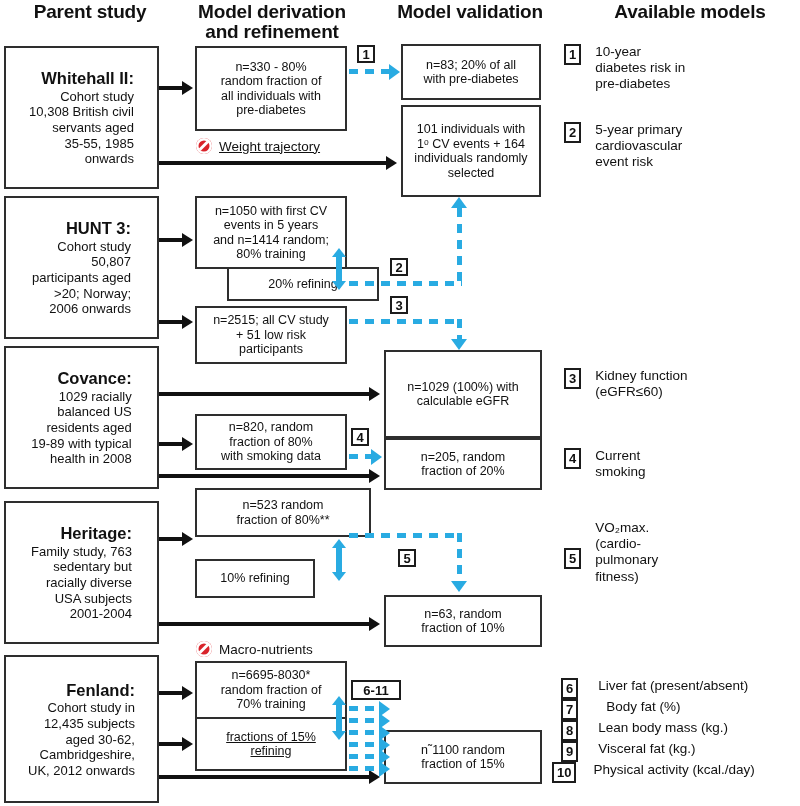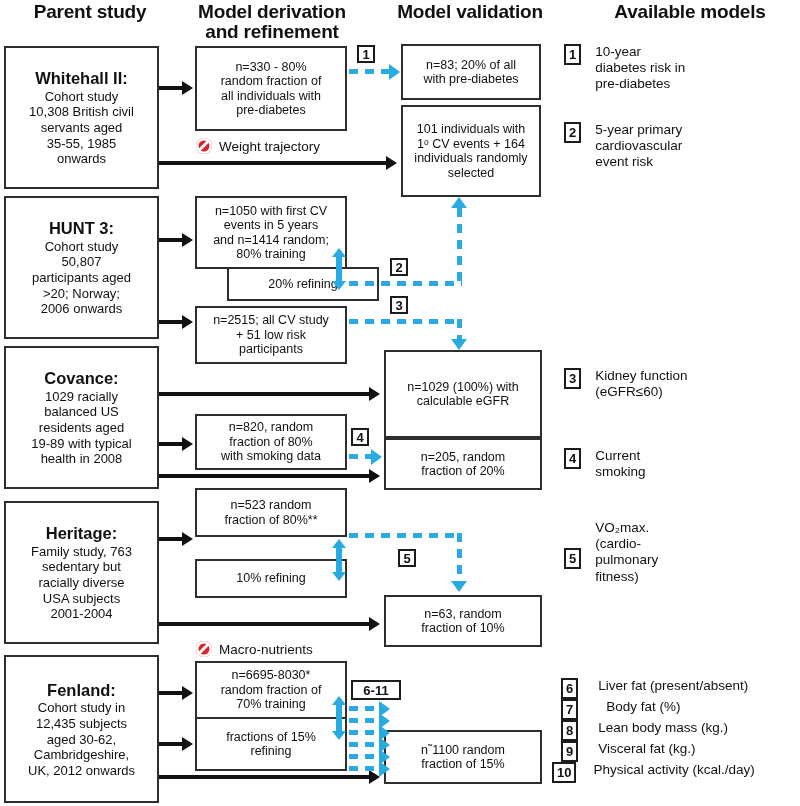--- a/index.html
+++ b/index.html
@@ -4,21 +4,21 @@
 <style>
   html,body{margin:0;padding:0;background:#ffffff;}
   body{font-family:"Liberation Sans",sans-serif;color:#111;}
   #canvas{position:relative;width:800px;height:806px;overflow:hidden;background:#fff;}
 
   .hdr{position:absolute;font-weight:bold;font-size:19px;letter-spacing:-0.2px;text-align:center;line-height:1.05;color:#111;}
 
   .box{position:absolute;border:2.5px solid #2e2e2e;background:#fff;box-sizing:border-box;
        display:flex;align-items:center;justify-content:center;text-align:center;
        font-size:12.5px;line-height:1.16;padding:2px 4px;}
-  .box.parent{font-size:13px;line-height:1.2;}
+  .box.parent{font-size:13px;line-height:1.2;text-align:right;}
   .box .ttl{display:block;font-weight:bold;font-size:16.5px;line-height:1.25;}
 
   
   .hline{position:absolute;height:4px;background:#111;}
   .ahead{position:absolute;width:0;height:0;border-top:7px solid transparent;
          border-bottom:7px solid transparent;border-left:11px solid #111;}
 
   
   .dh{position:absolute;height:5px;
       background:repeating-linear-gradient(to right,#29abe2 0,#29abe2 9px,transparent 9px,transparent 16px);}
@@ -111,21 +111,21 @@
 UK, 2012 onwards</span></div>
   </div>
 
   <div class="box" style="left:195px;top:46px;width:152px;height:85px;">
     <span style="white-space:pre-line;">n=330 - 80%
 random fraction of
 all individuals with
 pre-diabetes</span>
   </div>
 
-  <div class="noentry" style="left:196px;top:138px;">
+  <div class="noentry" style="left:196px;top:138px;text-decoration:underline;">
     <span class="ne-ico"></span>
     <span class="ne-txt">Weight trajectory</span>
   </div>
 
   <div class="box" style="left:195px;top:196px;width:152px;height:73px;">
     <span style="white-space:pre-line;">n=1050 with first CV
 events in 5 years
 and n=1414 random;
 80% training</span>
   </div>
@@ -137,40 +137,40 @@
 + 51 low risk
 participants</span>
   </div>
 
   <div class="box" style="left:195px;top:414px;width:152px;height:56px;">
     <span style="white-space:pre-line;">n=820, random
 fraction of 80%
 with smoking data</span>
   </div>
 
-  <div class="box" style="left:195px;top:488px;width:152px;height:49px;">
+  <div class="box" style="left:195px;top:488px;width:176px;height:49px;">
     <span style="white-space:pre-line;">n=523 random
 fraction of 80%**</span>
   </div>
-  <div class="box" style="left:195px;top:559px;width:152px;height:39px;">
+  <div class="box" style="left:195px;top:559px;width:120px;height:39px;">
     <span style="white-space:pre-line;">10% refining</span>
   </div>
 
   <div class="noentry" style="left:196px;top:641px;">
     <span class="ne-ico"></span>
     <span class="ne-txt">Macro-nutrients</span>
   </div>
 
   <div class="box" style="left:195px;top:661px;width:152px;height:58px;">
     <span style="white-space:pre-line;">n=6695-8030*
 random fraction of
 70% training</span>
   </div>
   <div class="box" style="left:195px;top:717px;width:152px;height:54px;">
-    <span style="white-space:pre-line;">fractions of 15%
+    <span style="white-space:pre-line;text-decoration:underline;">fractions of 15%
 refining</span>
   </div>
 
   <div class="box" style="left:401px;top:44px;width:140px;height:56px;">
     <span style="white-space:pre-line;">n=83; 20% of all
 with pre-diabetes</span>
   </div>
 
   <div class="box" style="left:401px;top:105px;width:140px;height:92px;">
     <span style="white-space:pre-line;">101 individuals with

